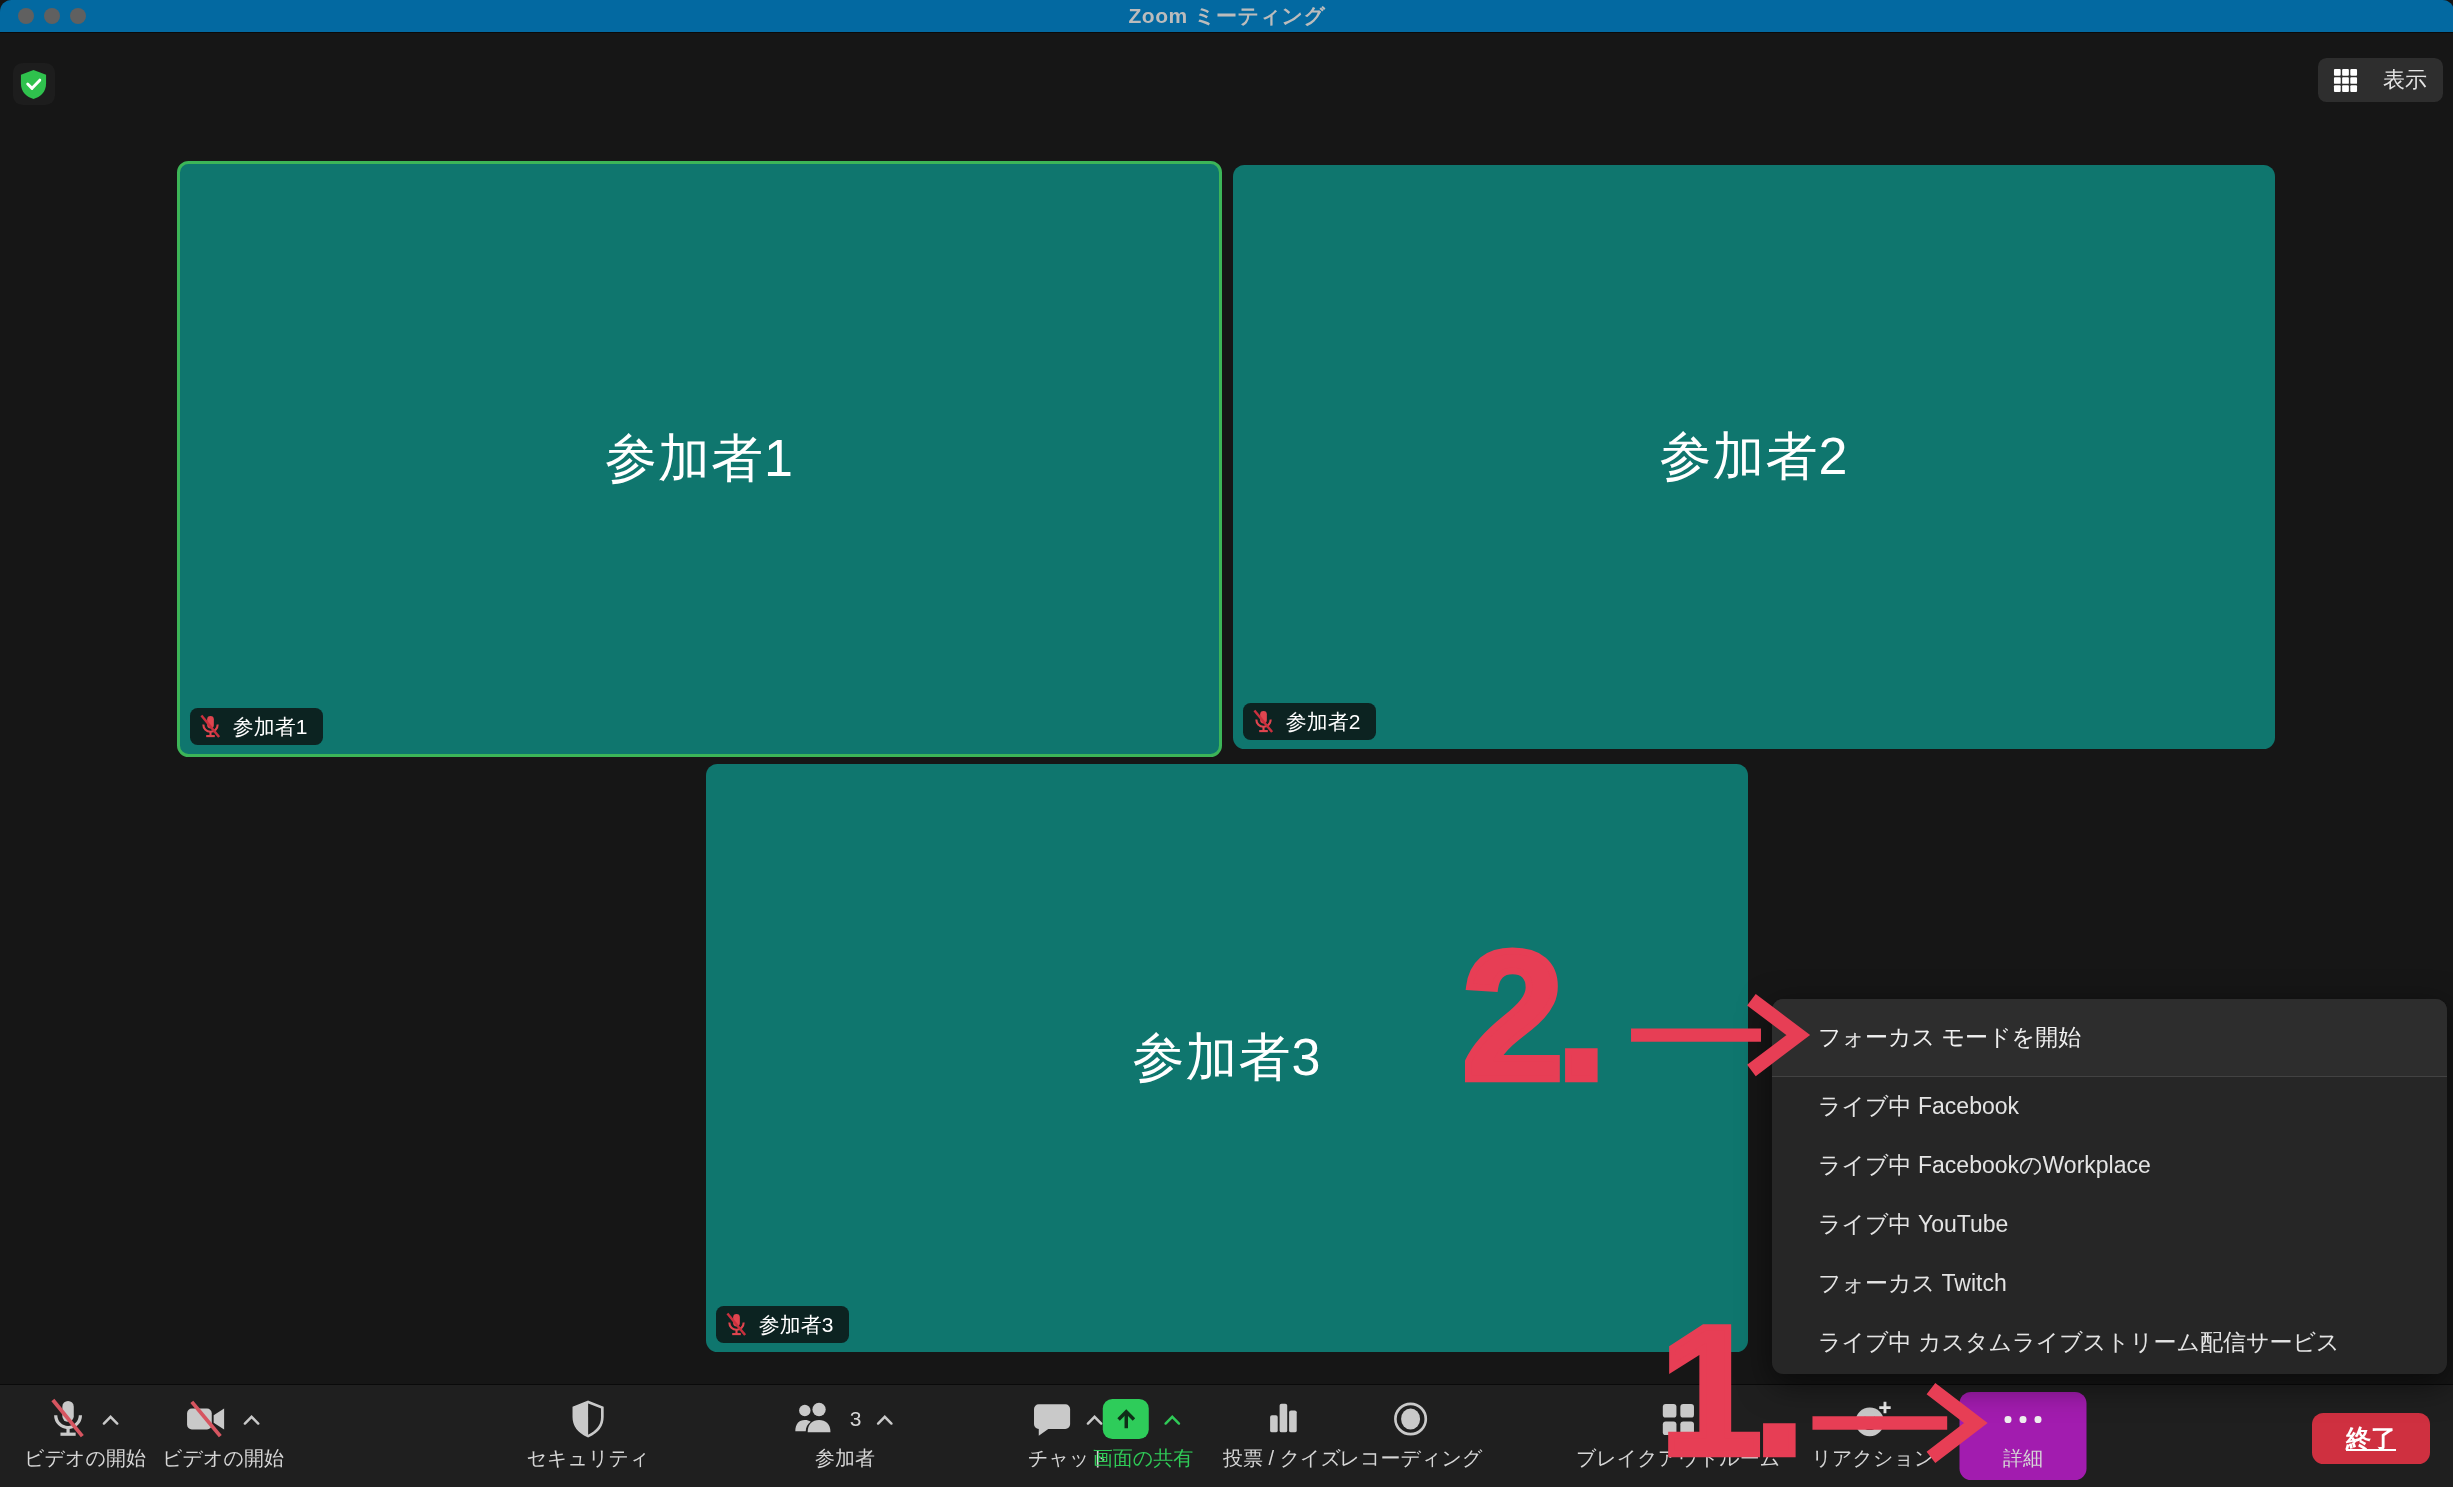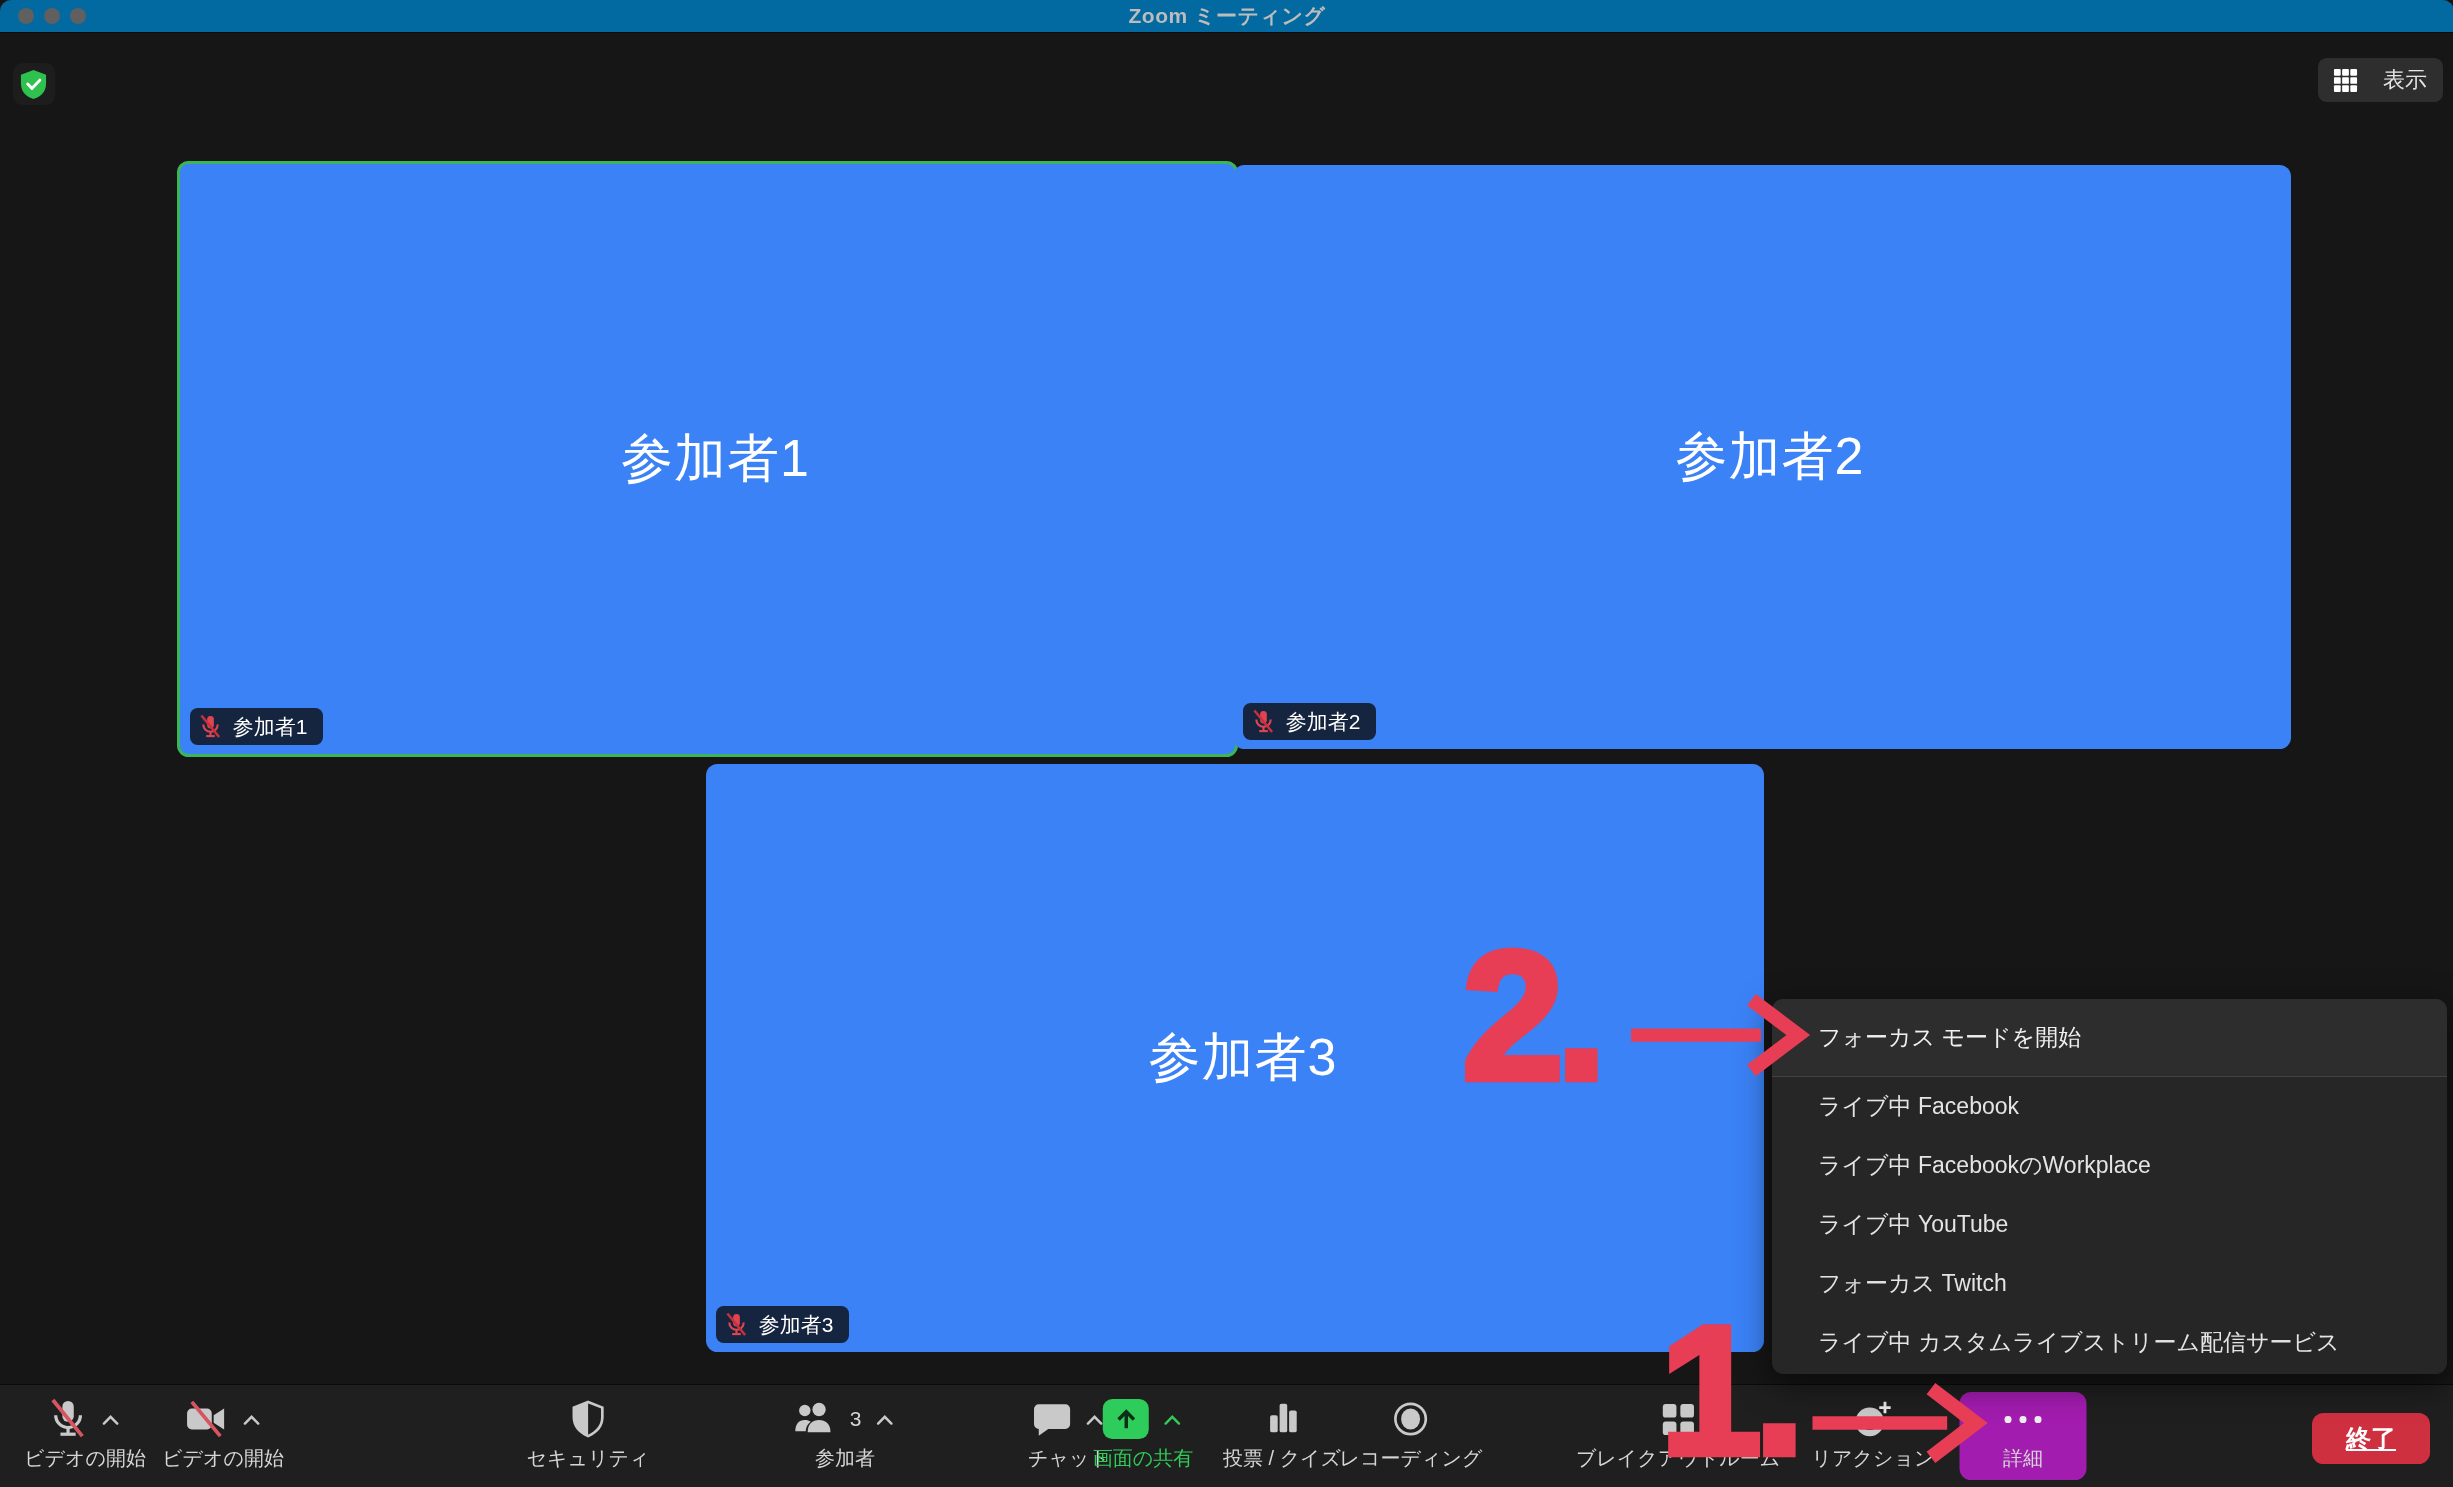--- a/index.html
+++ b/index.html
@@ -27,22 +27,22 @@
     position:absolute;top:63px;left:12.5px;width:42px;height:42px;border-radius:9.6px;
     background:#1d1d1d;display:flex;align-items:center;justify-content:center;
   }
   .view-btn{
     position:absolute;top:58px;right:11.5px;height:44px;padding:0 15.4px;
     background:#2e2e2e;border-radius:8.6px;display:flex;align-items:center;gap:25px;
     color:#e5e5e5;font-size:22px;
   }
   
   .tile{
-    position:absolute;background:#3b82f6;border-radius:11.5px;
-    display:flex;align-items:center;justify-content:center;padding-left:16px;
+    position:absolute;background:#0f766e;border-radius:11.5px;
+    display:flex;align-items:center;justify-content:center;
   }
   .tile.active{border:3.8px solid #3cb558;}
   .tile-name-center{color:#ffffff;font-size:52px;letter-spacing:1px;}
   .name-pill{
     position:absolute;left:9.6px;bottom:8.6px;height:37px;
     background:rgba(12,12,12,.78);border-radius:7.7px;
     display:flex;align-items:center;gap:10.6px;padding:0 15.4px 0 9.6px;
     color:#ffffff;font-size:21px;
   }
   

